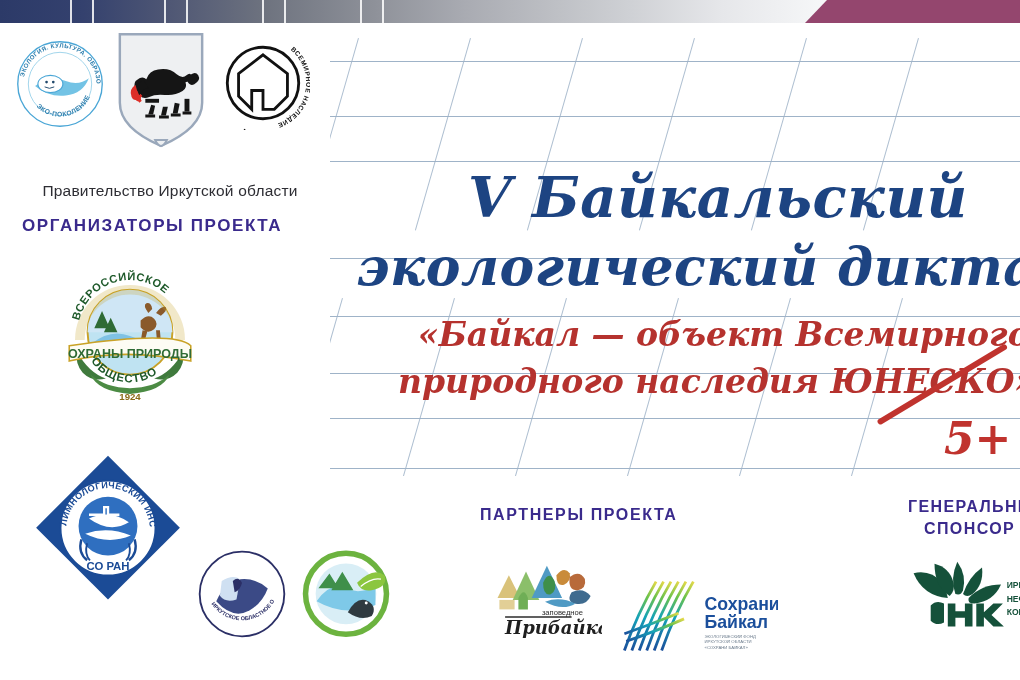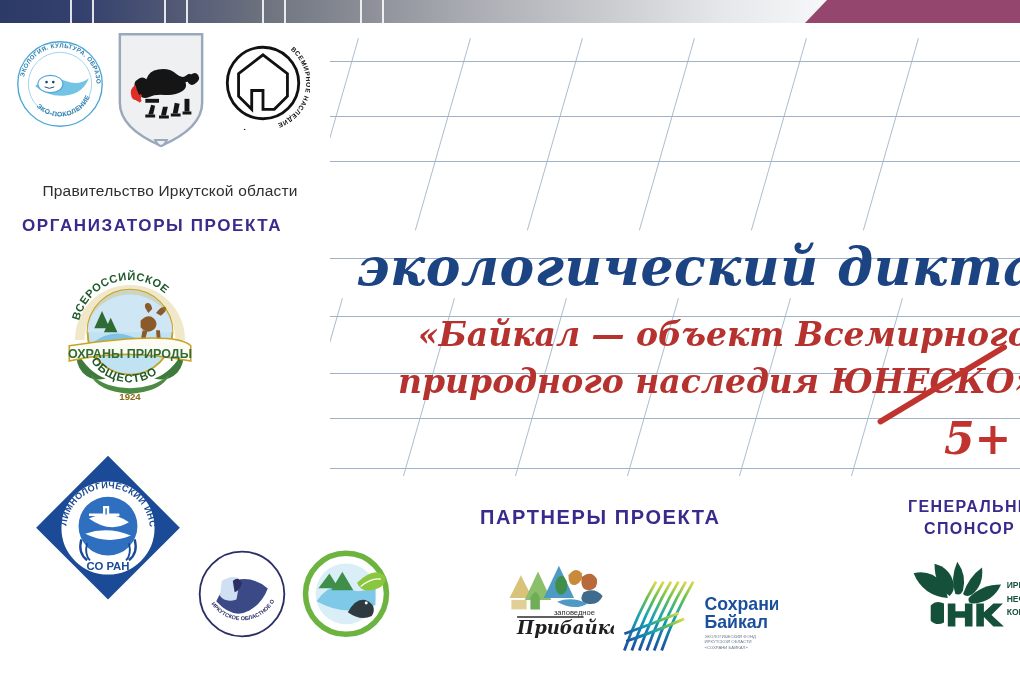--- a/index.html
+++ b/index.html
@@ -116,21 +116,21 @@
     letter-spacing: .2px;
     margin-top: 20px;
   }
   .section-title {
     position: absolute;
     font-weight: bold; color: #3a2a8c;
     letter-spacing: 1.6px;
   }
   .organizers-title { left: 22px; top: 216px; font-size: 17px; }
   .partners-title {
-    left: 480px; top: 506px; font-size: 20px;
+    left: 480px; top: 506px; font-size: 16px;
   }
   .sponsor-title {
     position: absolute; left: 908px; top: 496px;
     font-weight: bold; color: #3a2a8c; font-size: 16px;
     letter-spacing: 1.4px; line-height: 22px; white-space: nowrap;
   }
   .sponsor-title span { display: block; }
   .sponsor-title .l2 { padding-left: 16px; }
 
   .logo { position: absolute; }
@@ -143,21 +143,21 @@
   .unesco { left: 216px; top: 36px; width: 94px; height: 94px; }
   
   .voop { left: 48px; top: 268px; width: 164px; height: 138px; }
   
   .limn { left: 32px; top: 452px; width: 152px; height: 152px; }
 
   .p-logo { position: absolute; }
   .p1 { left: 196px; top: 548px; width: 92px; height: 92px; }
   .p2 { left: 300px; top: 546px; width: 92px; height: 92px; }
   .p3 { left: 396px; top: 548px; width: 104px; height: 96px; }
-  .p4 { left: 500px; top: 556px; width: 114px; height: 84px; }
+  .p4 { left: 488px; top: 556px; width: 114px; height: 84px; }
   .p5 { left: 618px; top: 576px; width: 160px; height: 82px; }
   .p6 { left: 762px; top: 552px; width: 60px; height: 78px; }
   .p7 { left: 906px; top: 556px; width: 114px; height: 80px; }
 </style>
 </head>
 <body>
 
 <div id="poster">
 
   <div class="topbar">
@@ -191,20 +191,21 @@
     <div class="slant" style="left:476px; top:10px"></div>
     <div class="slant" style="left:588px; top:10px"></div>
     <div class="slant" style="left:12px;  top:270px"></div>
     <div class="slant" style="left:124px; top:270px"></div>
     <div class="slant" style="left:236px; top:270px"></div>
     <div class="slant" style="left:348px; top:270px"></div>
     <div class="slant" style="left:460px; top:270px"></div>
     <div class="slant" style="left:572px; top:270px"></div>
   </div>
 
+  <div class="hl hl-line1">V Байкальский</div>
   <div class="hl hl-line2">экологический диктант</div>
   <div class="sub sub-1">«Байкал — объект Всемирного</div>
   <div class="sub sub-2">природного наследия ЮНЕСКО»</div>
 
   <div class="grade-stroke"></div>
   <div class="grade-text">5+</div>
 
   <div class="logo ecogen">
     <svg viewBox="0 0 100 100" width="96" height="96">
       <circle cx="50" cy="50" r="44" fill="none" stroke="#4aa6d6" stroke-width="1.4"></circle>

